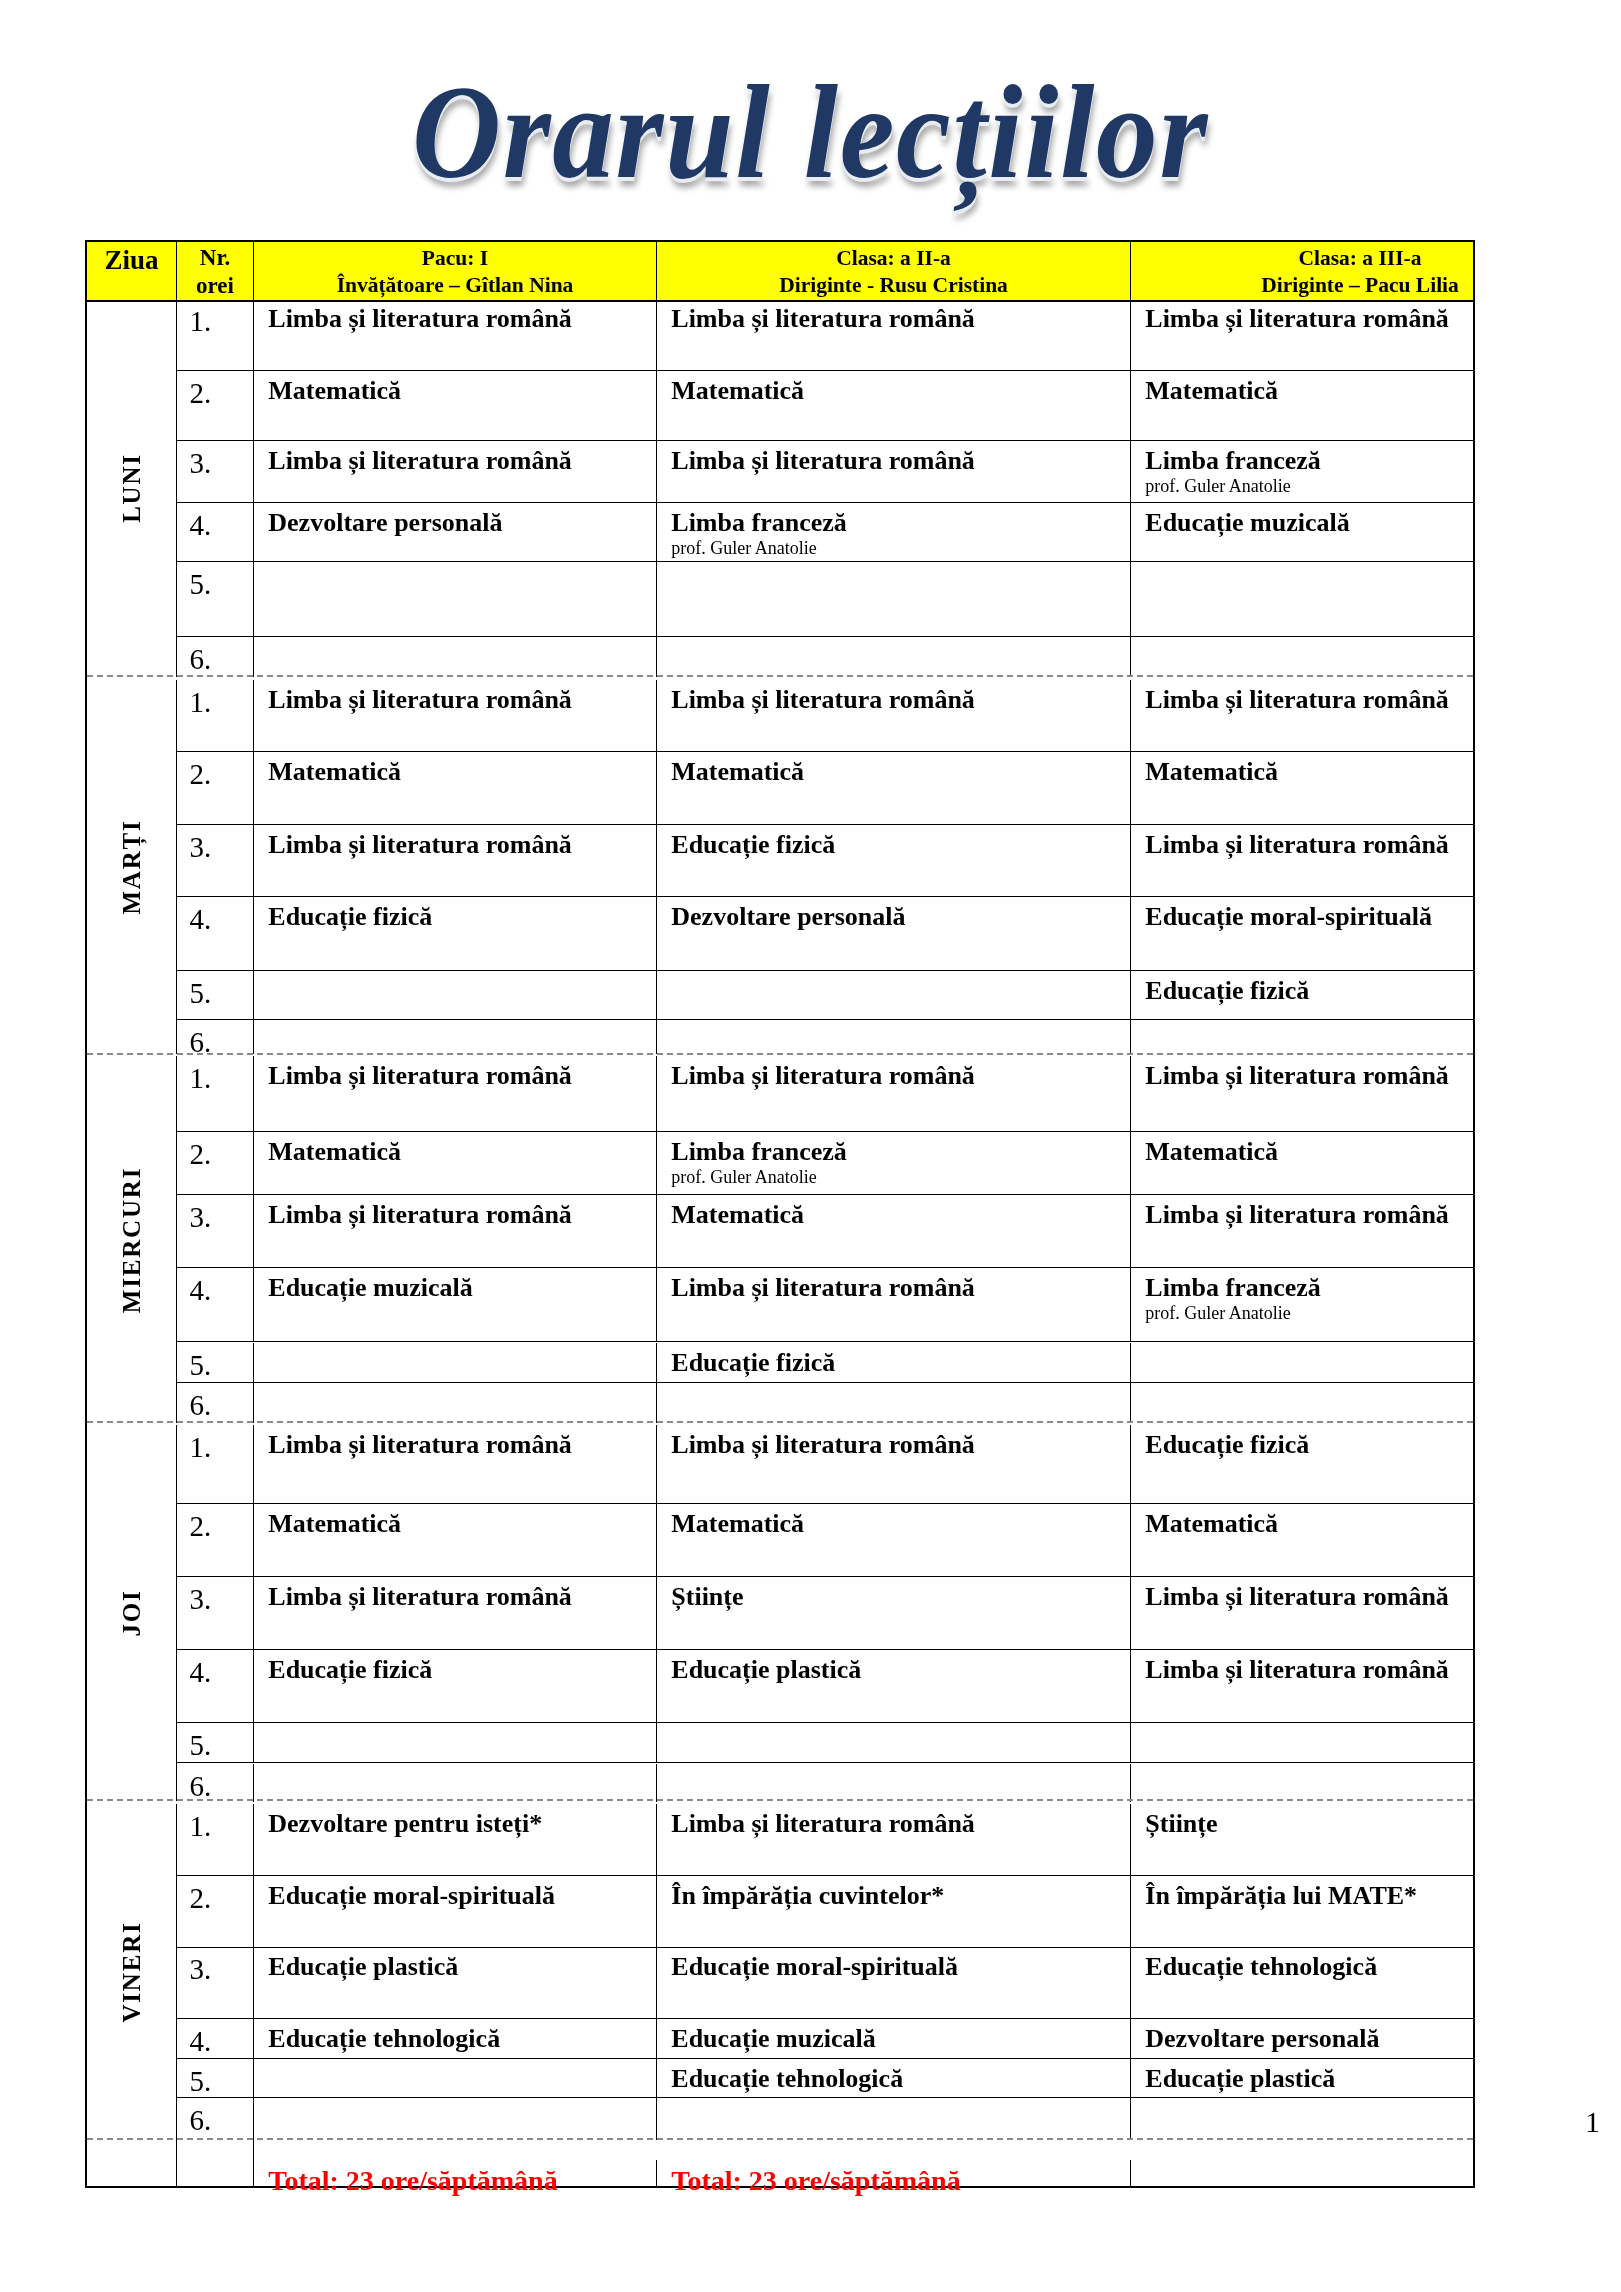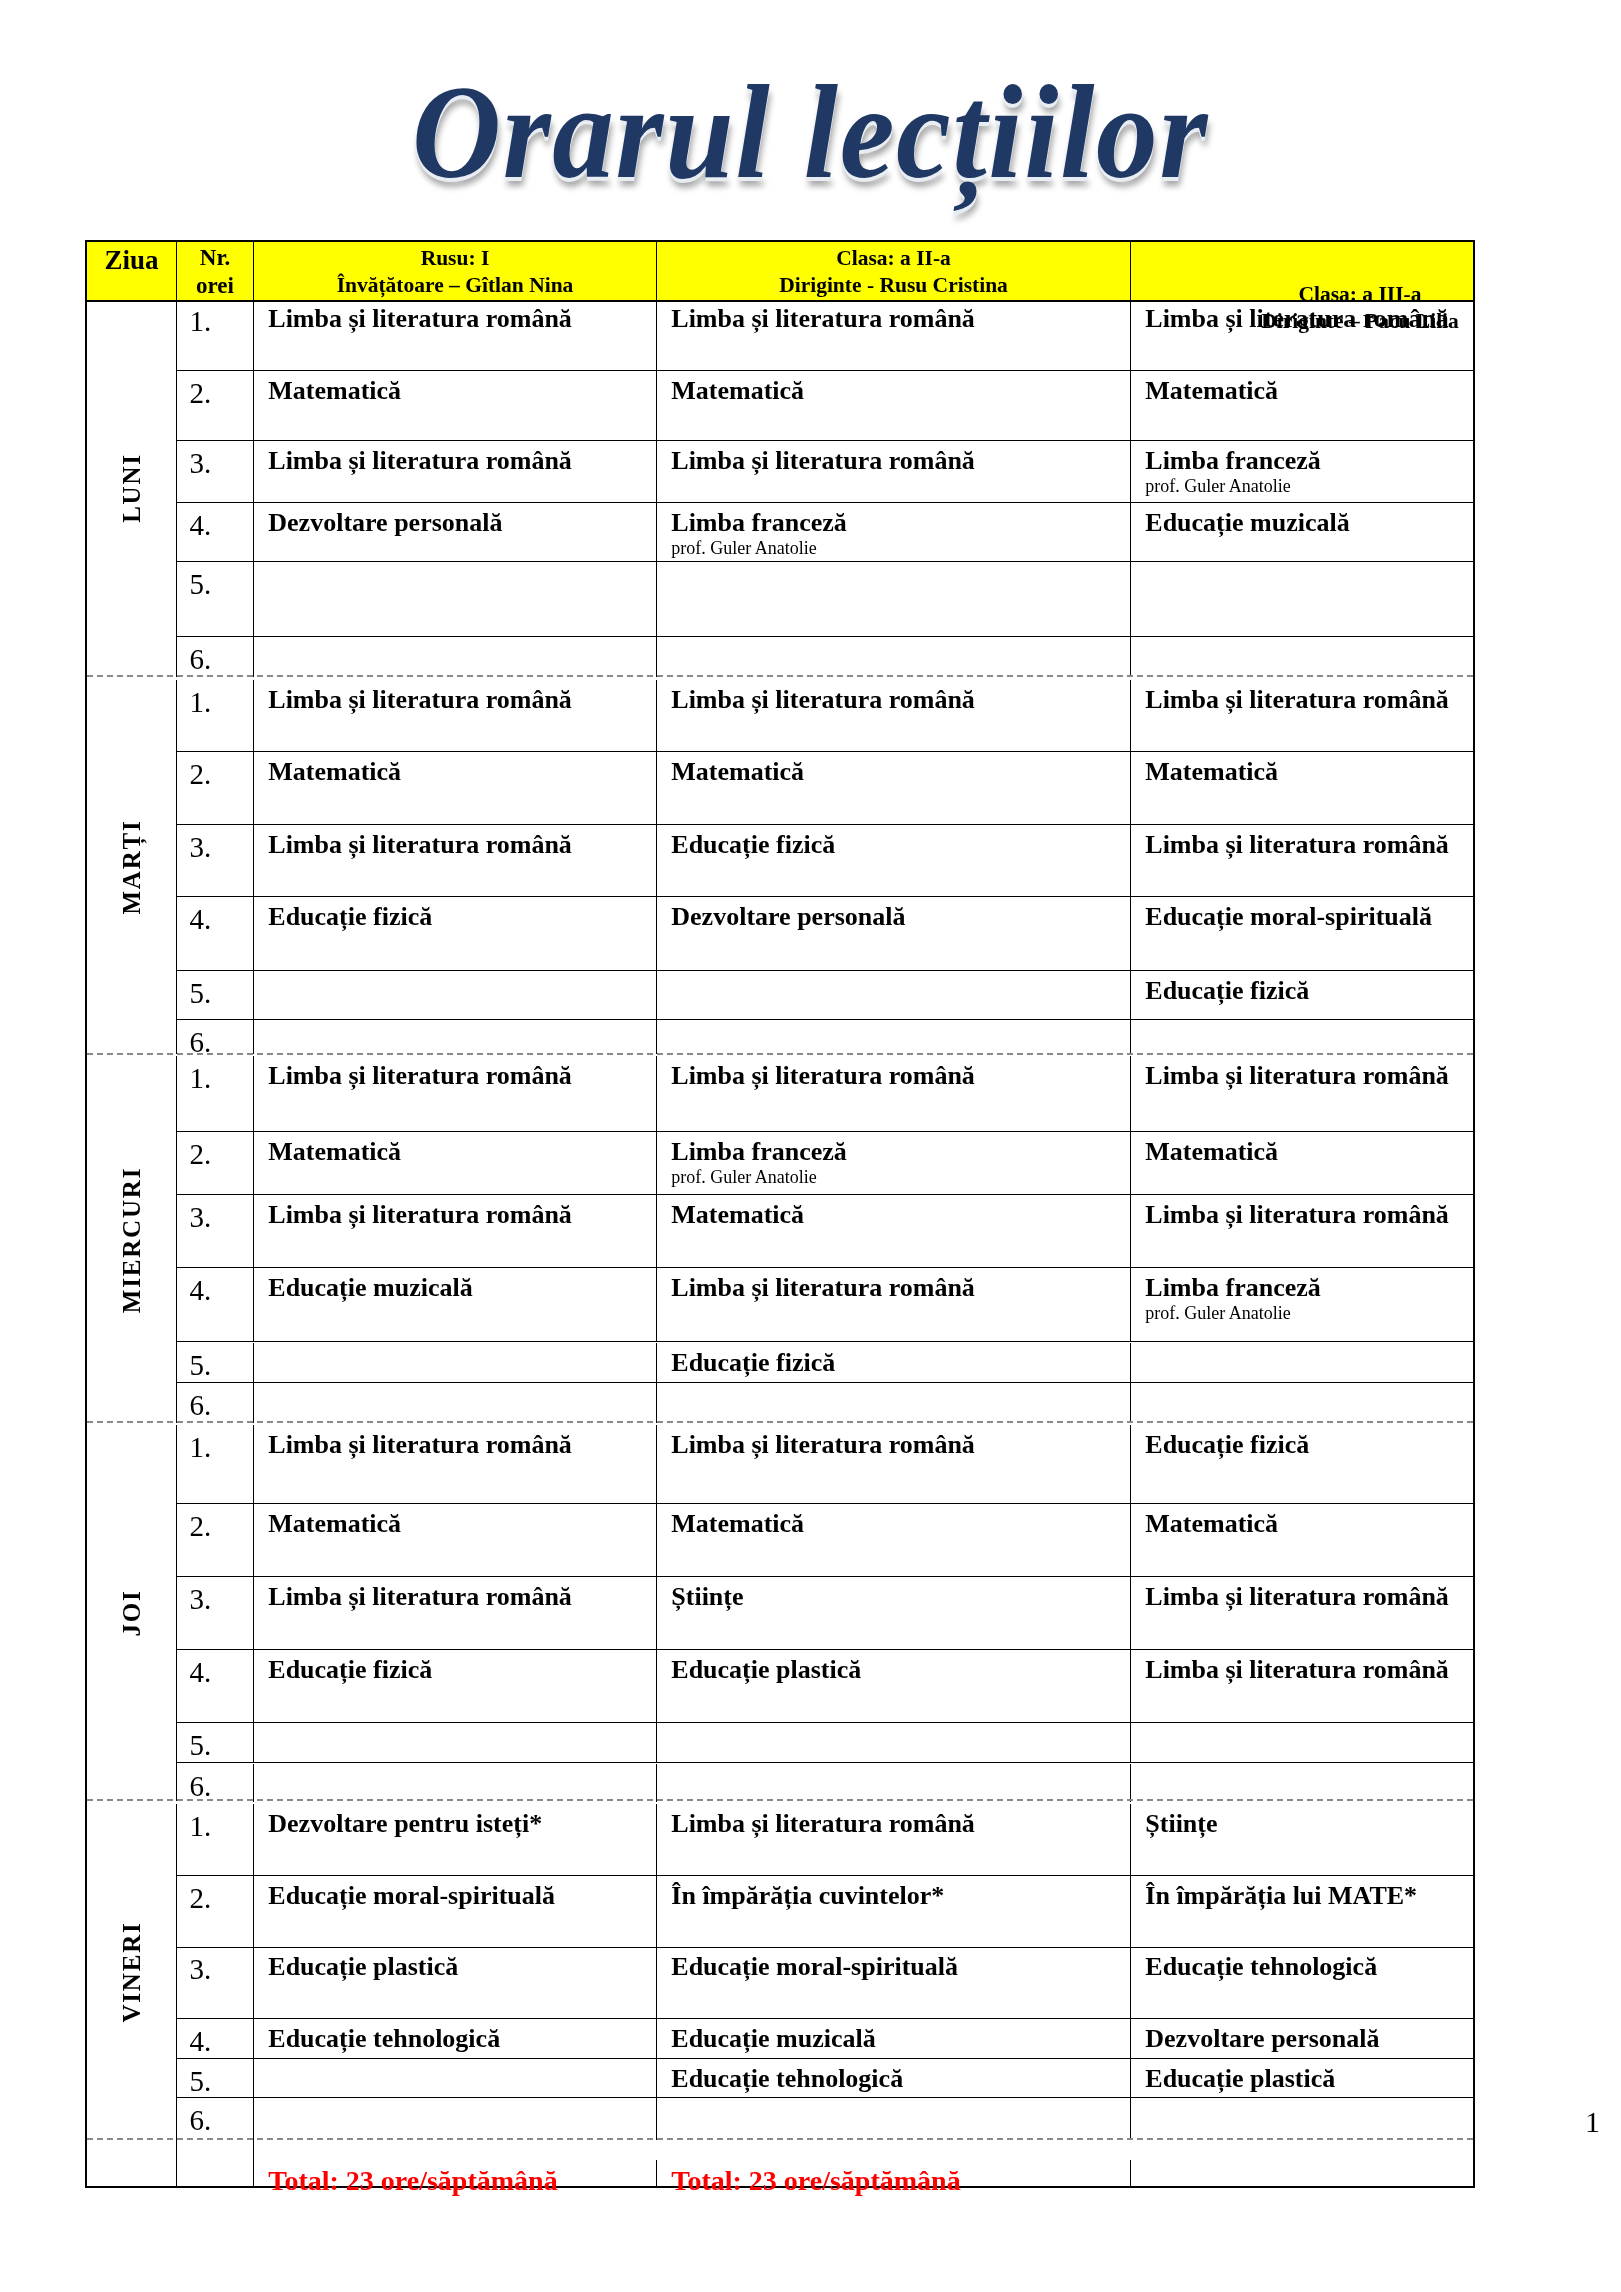--- a/index.html
+++ b/index.html
@@ -14,21 +14,21 @@
     transform: scaleX(0.92);
   }
   .sched {
     position: absolute; left: 85px; top: 240px; width: 1390px;
     border: 2.7px solid #000; box-sizing: border-box;
   }
   .hdr { position: absolute; left: 0; top: 0; width: 100%; height: 60px; background: #ffff00;
          border-bottom: 2.7px solid #000; box-sizing: border-box; }
   .hcell { position: absolute; top: 0; height: 57px; box-sizing: border-box;
            border-right: 1.8px solid #000; text-align: center; font-weight: bold; }
-  .hcell.last { border-right: none; margin-top: 36px; }
+  .hcell.last { border-right: none; }
   .h-ziua { font-size: 27px; line-height: 36px; }
   .h-nr { font-size: 23px; line-height: 28px; padding-top: 1.8px; }
   .h-class { font-size: 21.5px; line-height: 27px; padding-top: 2.7px; }
   .daycol { position: absolute; left: 0; box-sizing: border-box; border-right: 1.8px solid #000; }
   .dayname { position: absolute; left: 50%; top: 50%;
              transform: translate(-50%, -50%) rotate(-90deg);
              font-weight: bold; font-size: 25px; letter-spacing: 1.8px; white-space: nowrap; }
   .row { position: absolute; left: 90px; right: 0; box-sizing: border-box;
          border-bottom: 1.8px solid #000; }
   .cell { position: absolute; top: 0; bottom: 0; box-sizing: border-box; border-right: 1.8px solid #000;
@@ -51,21 +51,21 @@
 <div class="sched" id="sched" style="height:1948px;">
   <div class="hdr">
     <div class="hcell h-ziua" style="left:0;width:90px;">
       <span>Ziua</span>
     </div>
     <div class="hcell h-nr" style="left:90px;width:77px;">
       <div>Nr.</div>
       <div>orei</div>
     </div>
     <div class="hcell h-class" style="left:167px;width:403px;">
-      <div>Rusu: I</div>
+      <div>Pacu: I</div>
       <div>Învățătoare – Gîtlan Nina</div>
     </div>
     <div class="hcell h-class" style="left:570px;width:474px;">
       <div>Clasa: a II-a</div>
       <div>Diriginte - Rusu Cristina</div>
     </div>
     <div class="hcell h-class last" style="left:1043px;width:460px;">
       <div>Clasa: a III-a</div>
       <div>Diriginte – Pacu Lilia</div>
     </div>

